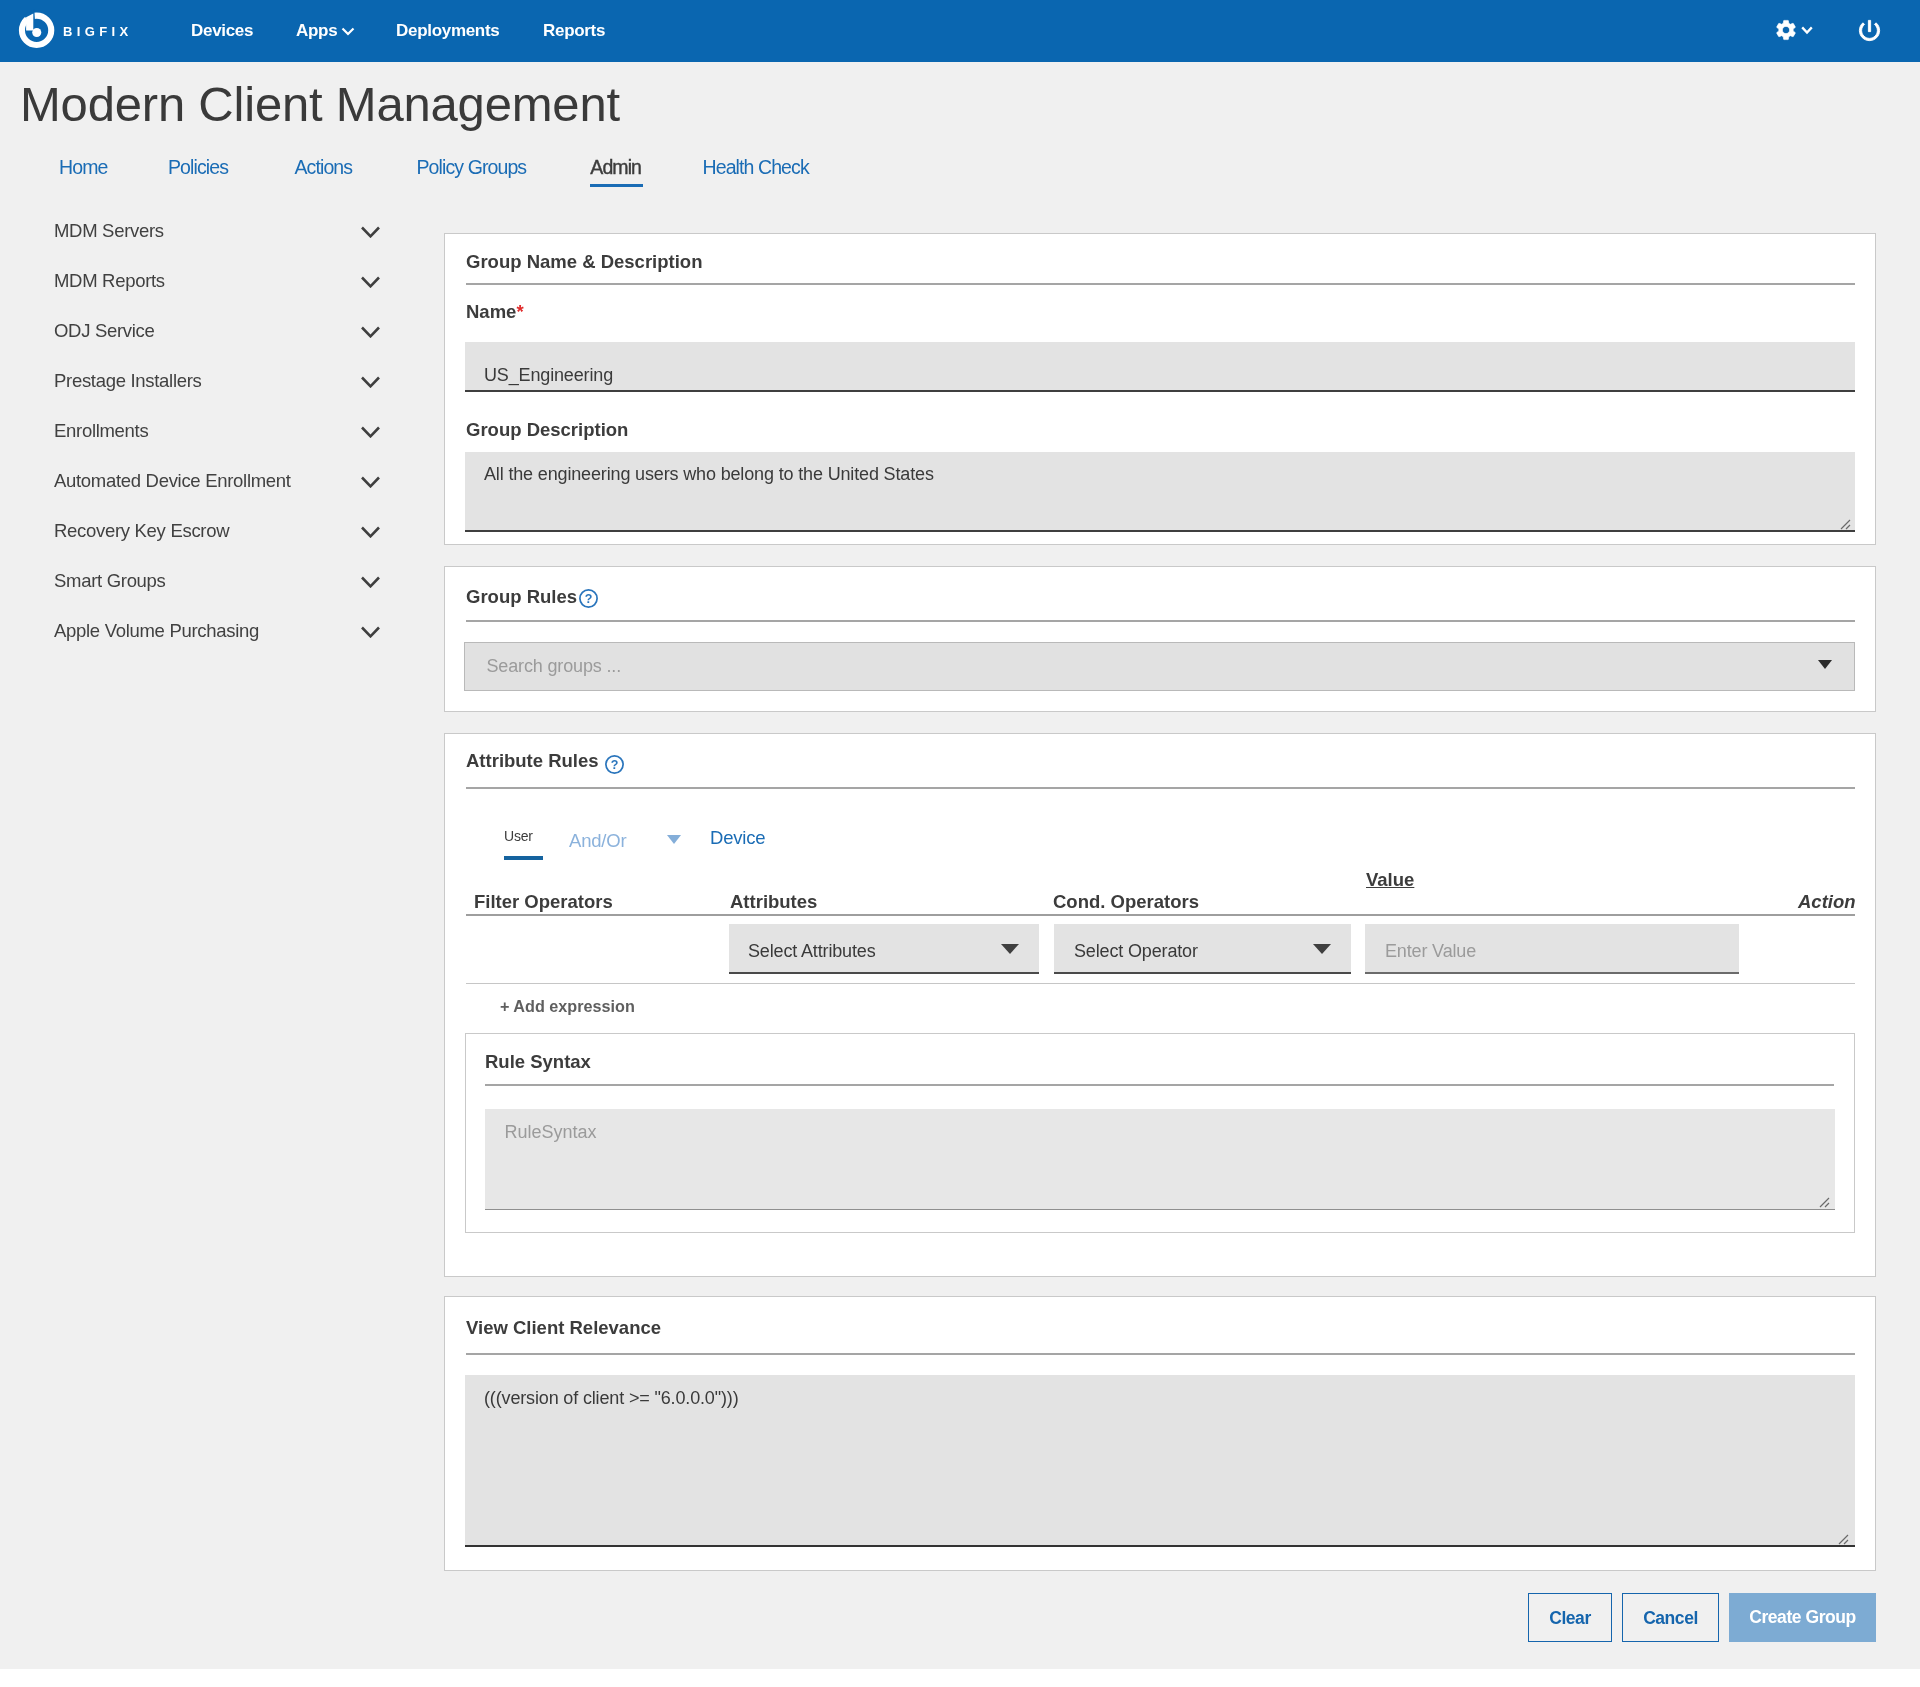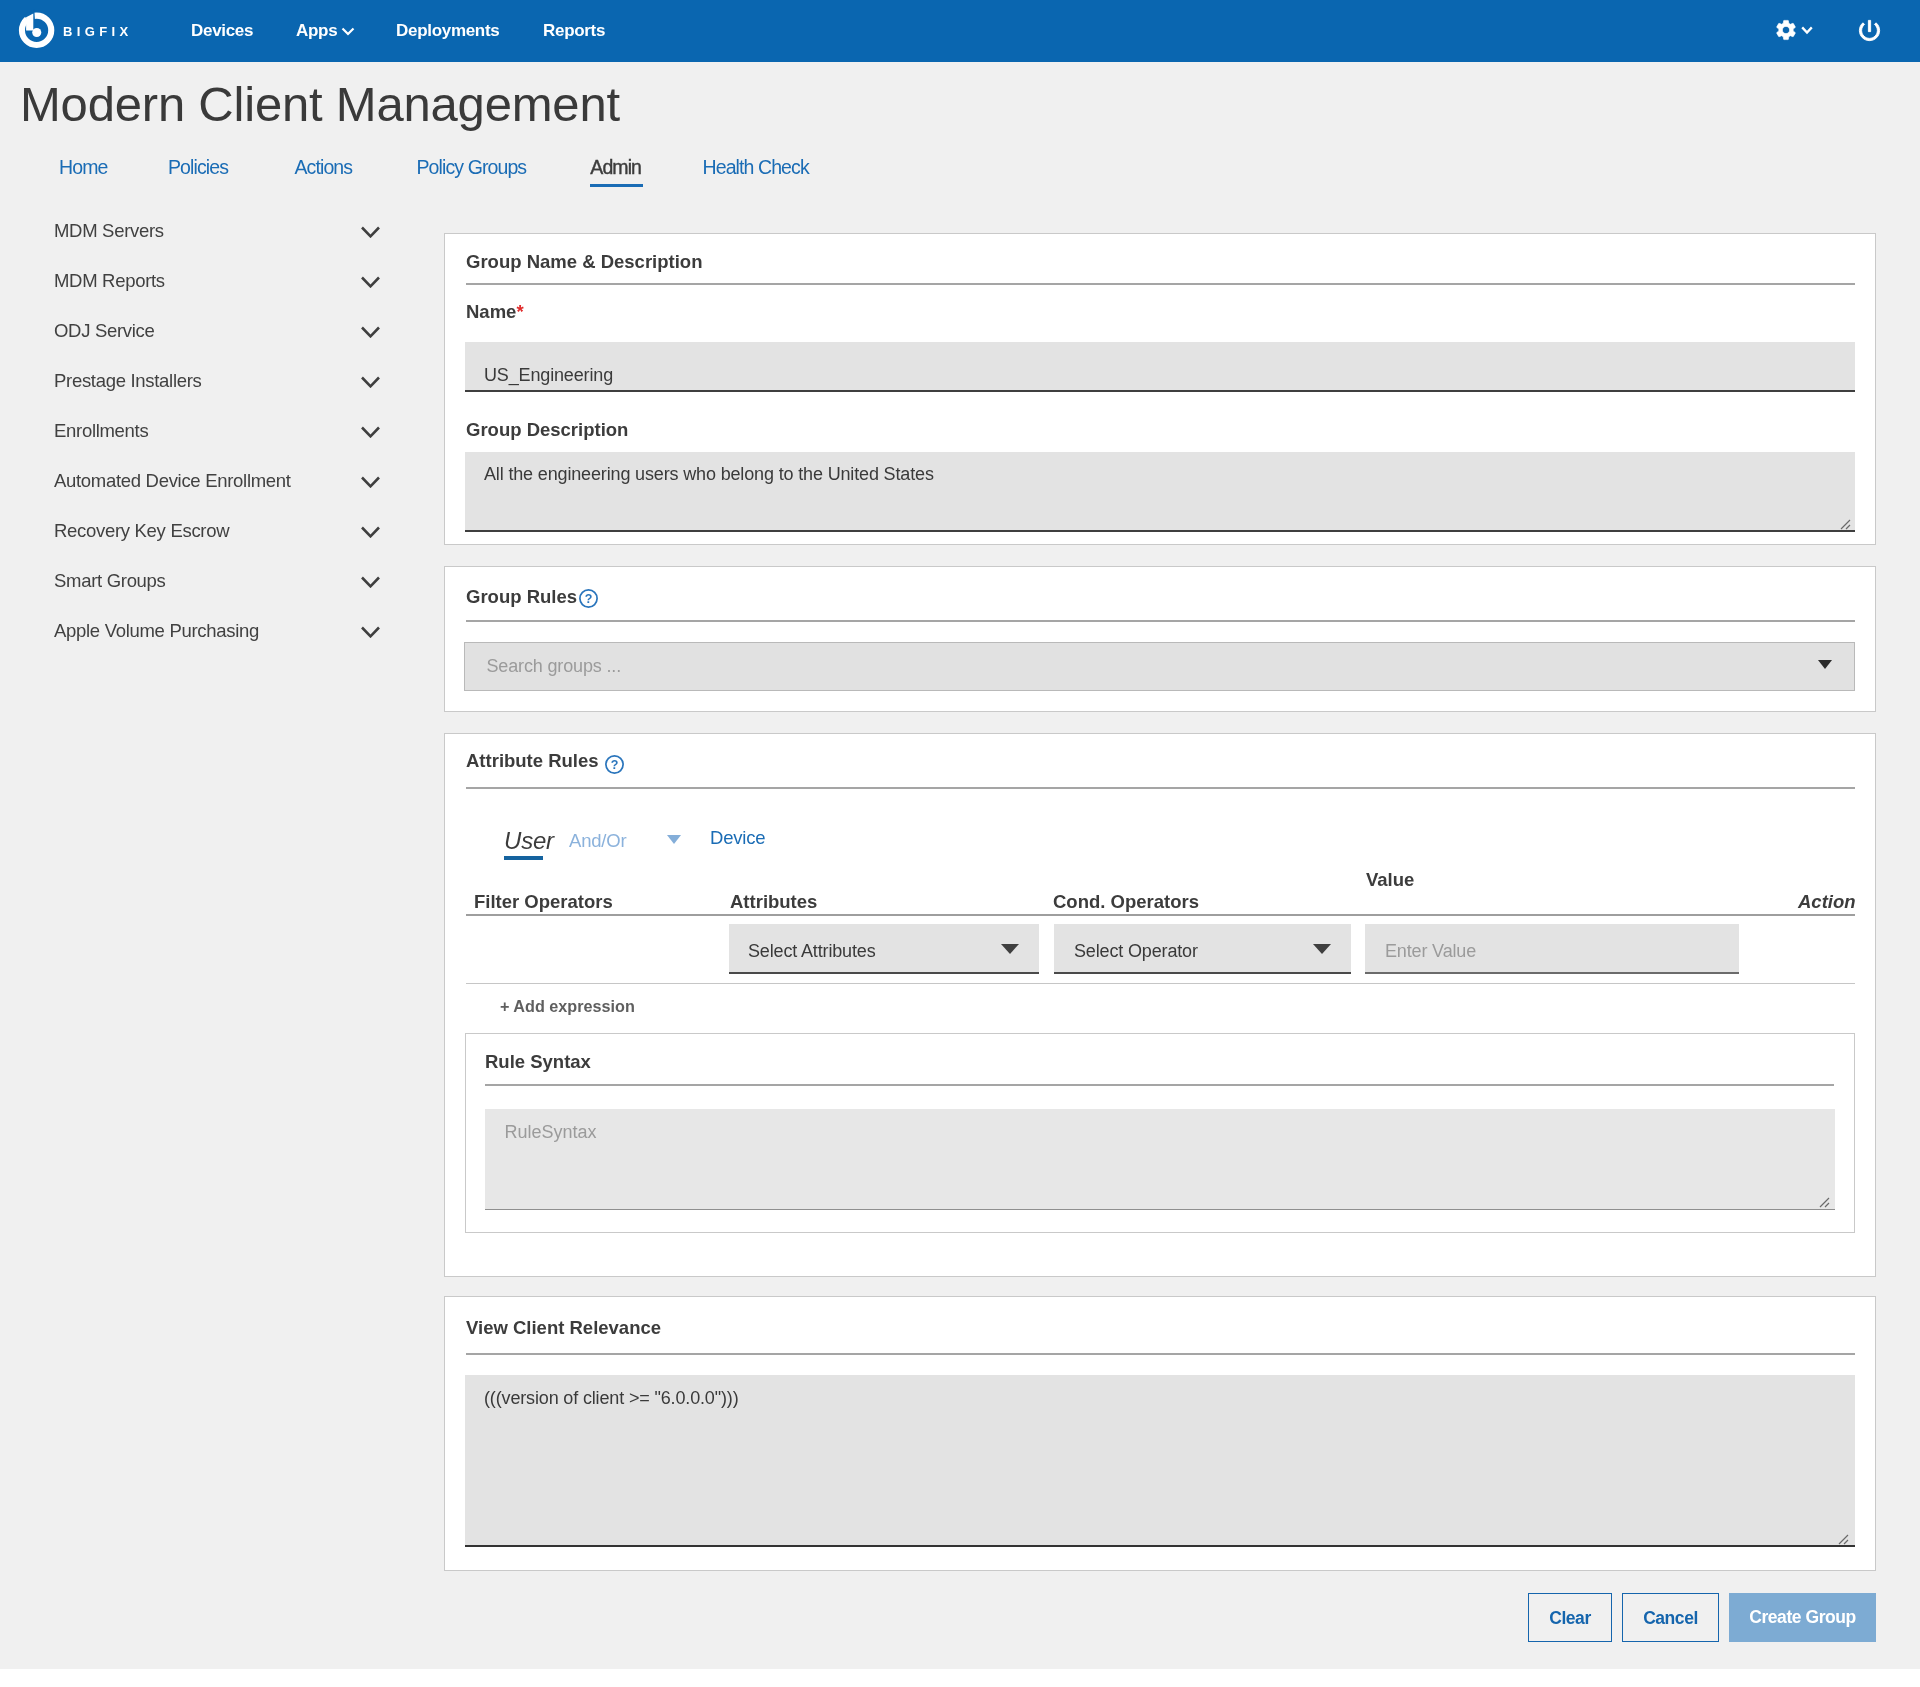--- a/index.html
+++ b/index.html
@@ -135,31 +135,31 @@
       <polygon points="0,0 14,0 7,9" fill="#2b2b2b"></polygon>
     </svg>
 
 <div class="abs card" style="top:733px; height:544px;"></div>
 <div class="abs ctitle" style="left:466px; top:752.1px;">Attribute Rules</div>
 <svg class="abs helpicon" style="left:604.5px; top:755px;" viewBox="0 0 19 19">
       <circle cx="9.5" cy="9.5" r="8.6" fill="none" stroke="#2a75bc" stroke-width="1.7"></circle>
       <text x="9.5" y="13.8" font-size="12.5" font-weight="bold" font-family="Liberation Sans" fill="#2a75bc" text-anchor="middle">?</text>
     </svg>
 <div class="abs divider" style="top:787px;"></div>
-<div class="abs" style="left:504px; top:829.4px; font-size:24px; letter-spacing:-0.2px; color:#3c3c3c; line-height:1;font-style:italic;">User</div>
+<div class="abs" style="left:504px; top:829.4px; font-size:14px; letter-spacing:-0.2px; color:#3c3c3c; line-height:1;">User</div>
 <div class="abs" style="left:503.5px; top:856px; width:39.5px; height:3.5px; background:#15639f;"></div>
 <div class="abs" style="left:569px; top:831.6px; font-size:18.5px; letter-spacing:-0.2px; color:#8bb2dc; line-height:1;">And/Or</div>
 <svg class="abs" style="left:667px; top:835px;" width="14" height="9" viewBox="0 0 14 9">
       <polygon points="0,0 14,0 7,9" fill="#84aed9"></polygon>
     </svg>
 <div class="abs" style="left:710px; top:829.4px; font-size:18.5px; letter-spacing:-0.2px; color:#1a6cb5; line-height:1;">Device</div>
 <div class="abs label" style="left:474px; top:892.7px;">Filter Operators</div>
 <div class="abs label" style="left:730px; top:892.7px;">Attributes</div>
 <div class="abs label" style="left:1053px; top:892.7px;">Cond. Operators</div>
-<div class="abs label" style="left:1366px; top:871px;">Value</div>
+<div class="abs label" style="left:1366px; top:871px;text-decoration:underline;">Value</div>
 <div class="abs label" style="left:1798px; top:892.7px;font-style:italic;">Action</div>
 <div class="abs" style="left:466px; top:914px; width:1389px; height:1.5px; background:#9e9e9e;"></div>
 <div class="abs field" style="left:729px; width:310px; top:924px; height:50px; line-height:55px; padding-left:19px; border-bottom:2px solid #4a4a4a;">Select Attributes</div>
 <svg class="abs" style="left:1001px; top:944px;" width="18" height="10" viewBox="0 0 18 10">
       <polygon points="0,0 18,0 9,10" fill="#3f3f3f"></polygon>
     </svg>
 <div class="abs field" style="left:1054px; width:297px; top:924px; height:50px; line-height:55px; padding-left:20px; border-bottom:2px solid #4a4a4a;">Select Operator</div>
 <svg class="abs" style="left:1313px; top:944px;" width="18" height="10" viewBox="0 0 18 10">
       <polygon points="0,0 18,0 9,10" fill="#3f3f3f"></polygon>
     </svg>

